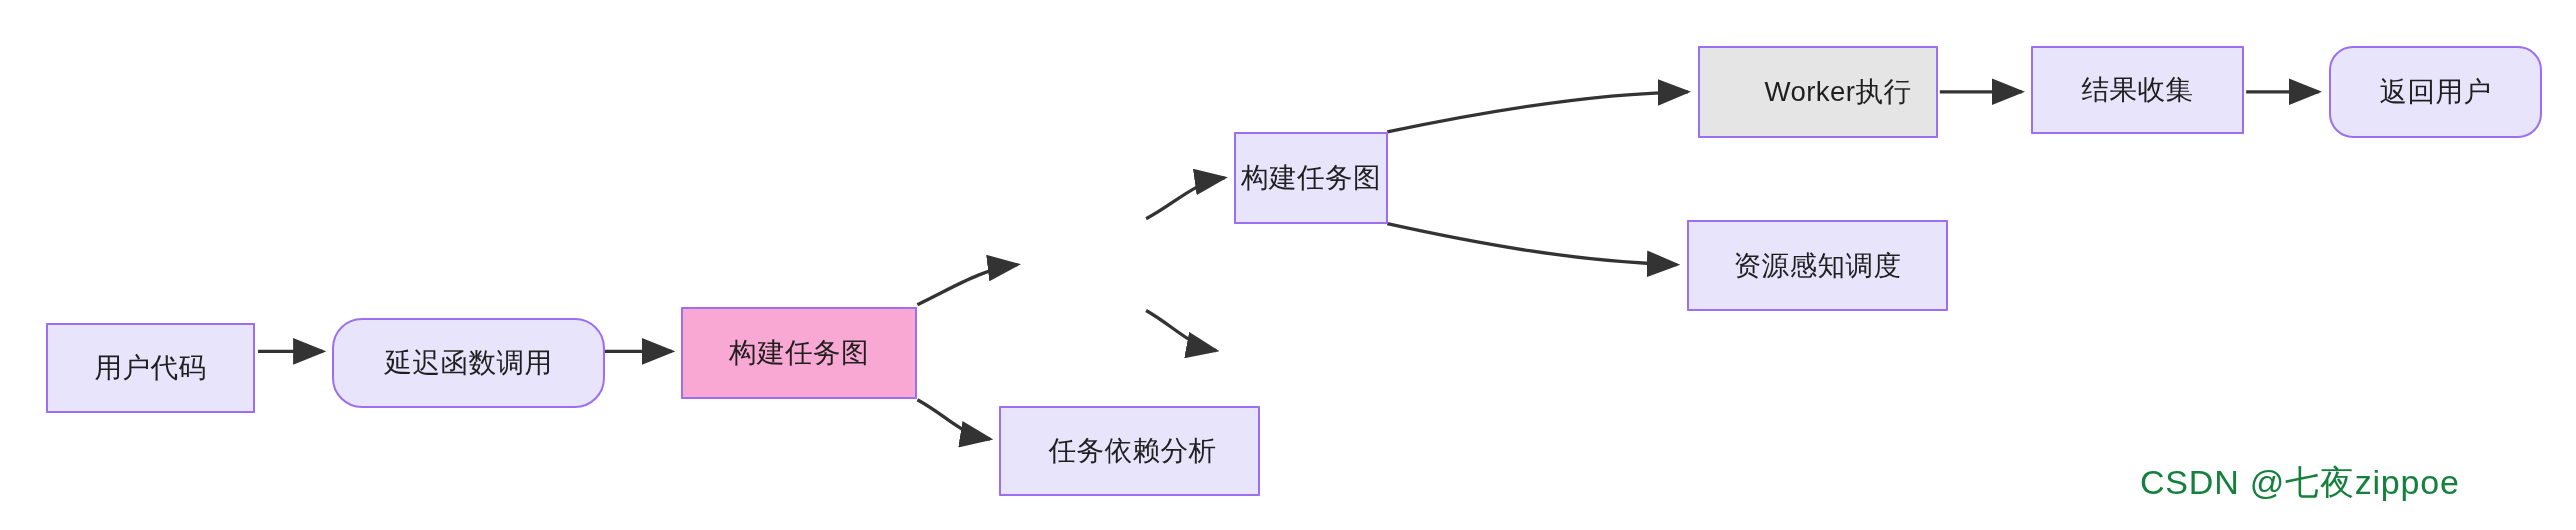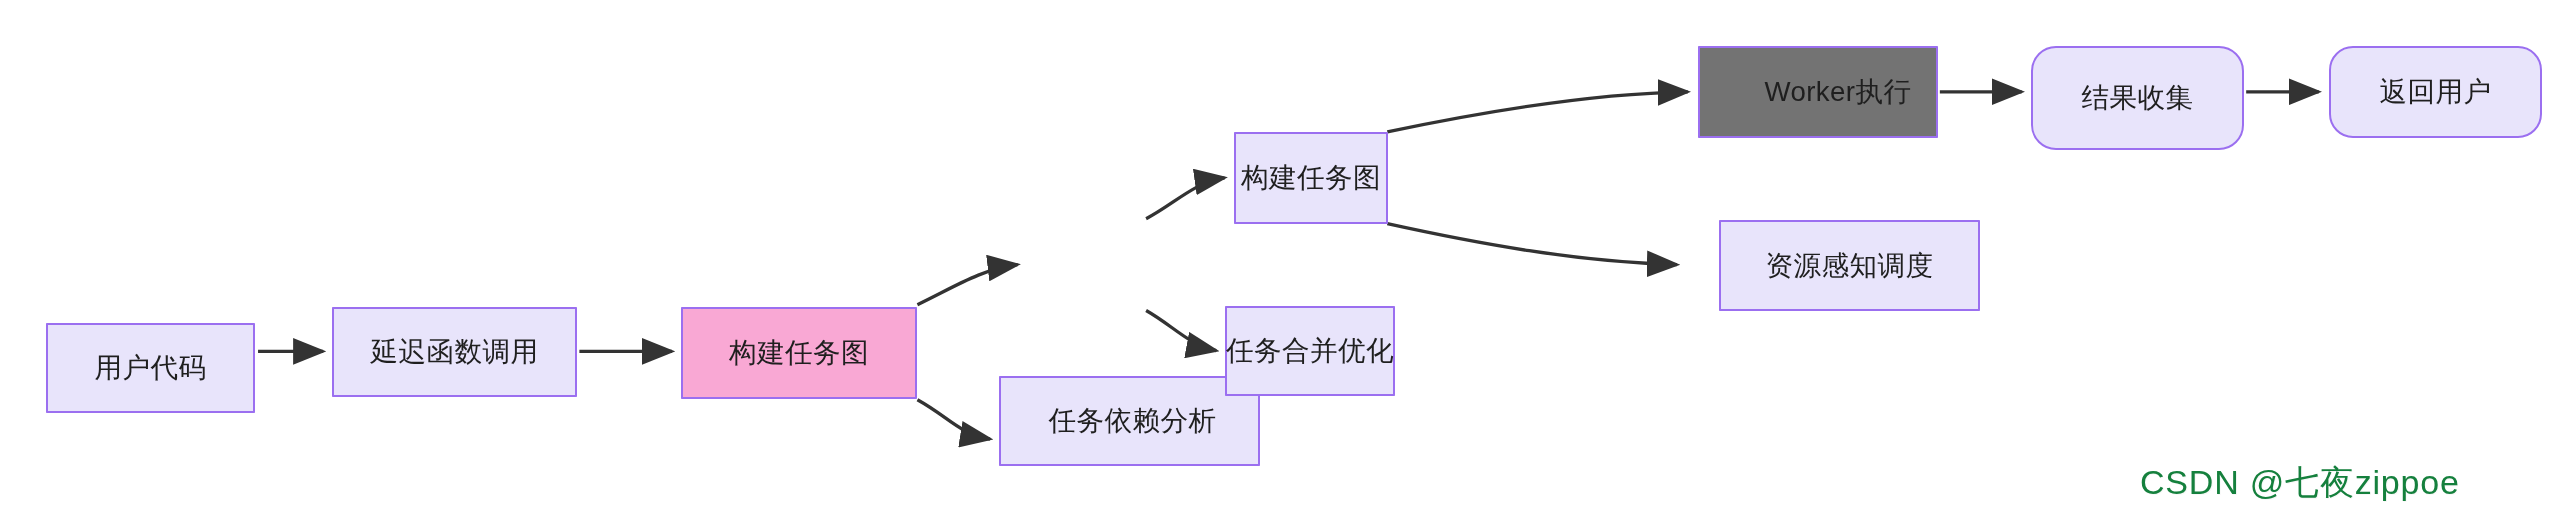--- a/index.html
+++ b/index.html
@@ -39,21 +39,21 @@
     font-size: 27.6px;
     line-height: 1.2;
     letter-spacing: 0.4px;
     white-space: nowrap;
     border-radius: 0.8px;
   }
   .node.accent-red {
     background: #f9a8d4;
   }
   .node.accent-teal {
-    background: #737373;
+    background: #e5e5e5;
     padding-left: 40px;
   }
   .node-label {
     pointer-events: none;
   }
   #watermark {
     position: absolute;
     left: 2140px;
     top: 460px;
     font-size: 34px;
@@ -94,50 +94,47 @@
 
     <line x1="2323" y1="110" x2="2421" y2="110" stroke="#333333" stroke-width="4" marker-end="url(#arrowhead)"></line>
 
     <line x1="2690" y1="110" x2="2777" y2="110" stroke="#333333" stroke-width="4" marker-end="url(#arrowhead)"></line>
   </svg>
 
   <div class="node" style="left:46px; top:307px; width:209px; height:90px;margin-top:16px;">
     <span class="node-label">用户代码</span>
   </div>
 
-  <div class="node" style="left:332px; top:307px; width:245px; height:90px;">
+  <div class="node" style="left:332px; top:318px; width:273px; height:90px;border-radius:30px;">
     <span class="node-label">延迟函数调用</span>
   </div>
 
   <div class="node accent-red" style="left:681px; top:307px; width:236px; height:92px;">
     <span class="node-label">构建任务图</span>
   </div>
 
 
-  <div class="node" style="left:999px; top:376px; width:261px; height:90px;padding-left:6px;">
+  <div class="node" style="left:999px; top:406px; width:261px; height:90px;padding-left:6px;">
     <span class="node-label">任务依赖分析</span>
   </div>
 
   <div class="node" style="left:1234px; top:132px; width:154px; height:92px;">
     <span class="node-label">构建任务图</span>
   </div>
 
-  <div class="node" style="left:1225px; top:306px; width:170px; height:90px;">
-    <span class="node-label">任务合并优化</span>
-  </div>
 
-  <div class="node" style="left:1687px; top:220px; width:261px; height:91px;margin-left:32px;">
+  <div class="node" style="left:1687px; top:220px; width:261px; height:91px;">
     <span class="node-label">资源感知调度</span>
   </div>
 
   <div class="node accent-teal" style="left:1698px; top:46px; width:240px; height:92px;">
     <span class="node-label">Worker执行</span>
   </div>
 
-  <div class="node" style="left:2031px; top:46px; width:213px; height:104px;border-radius:25px;">
+  <div class="node" style="left:2031px; top:46px; width:213px; height:88px;">
     <span class="node-label">结果收集</span>
   </div>
 
   <div class="node" style="left:2329px; top:46px; width:213px; height:92px;border-radius:24px;">
     <span class="node-label">返回用户</span>
   </div>
 
   <div id="watermark">CSDN @七夜zippoe</div>
 
 </div>

